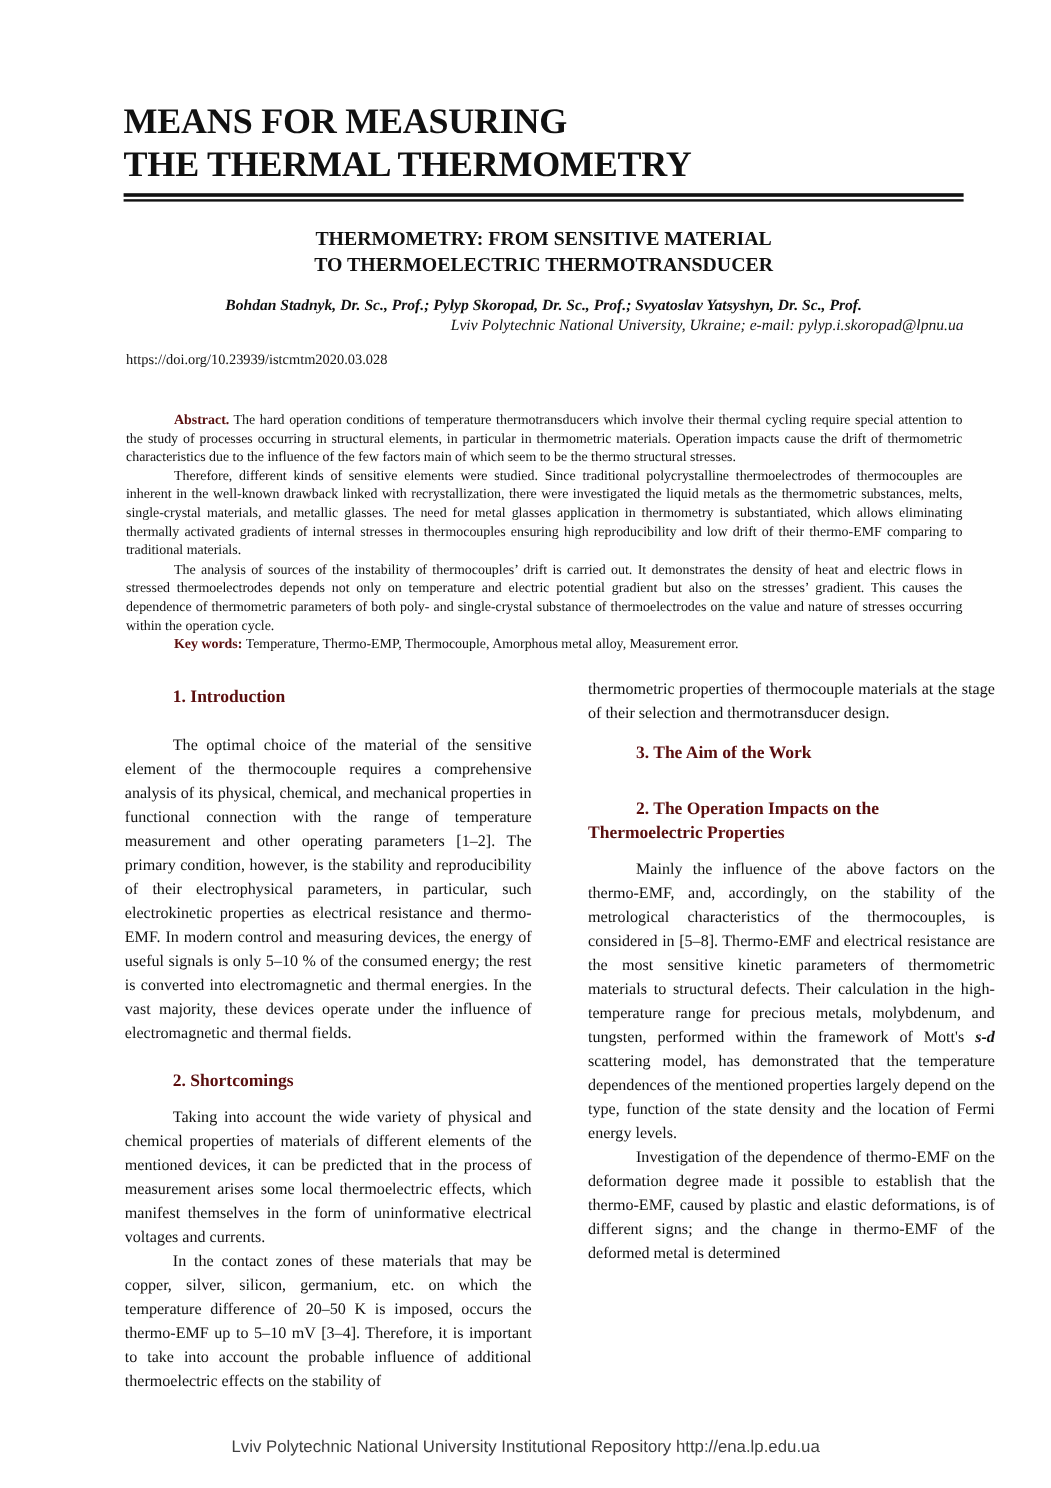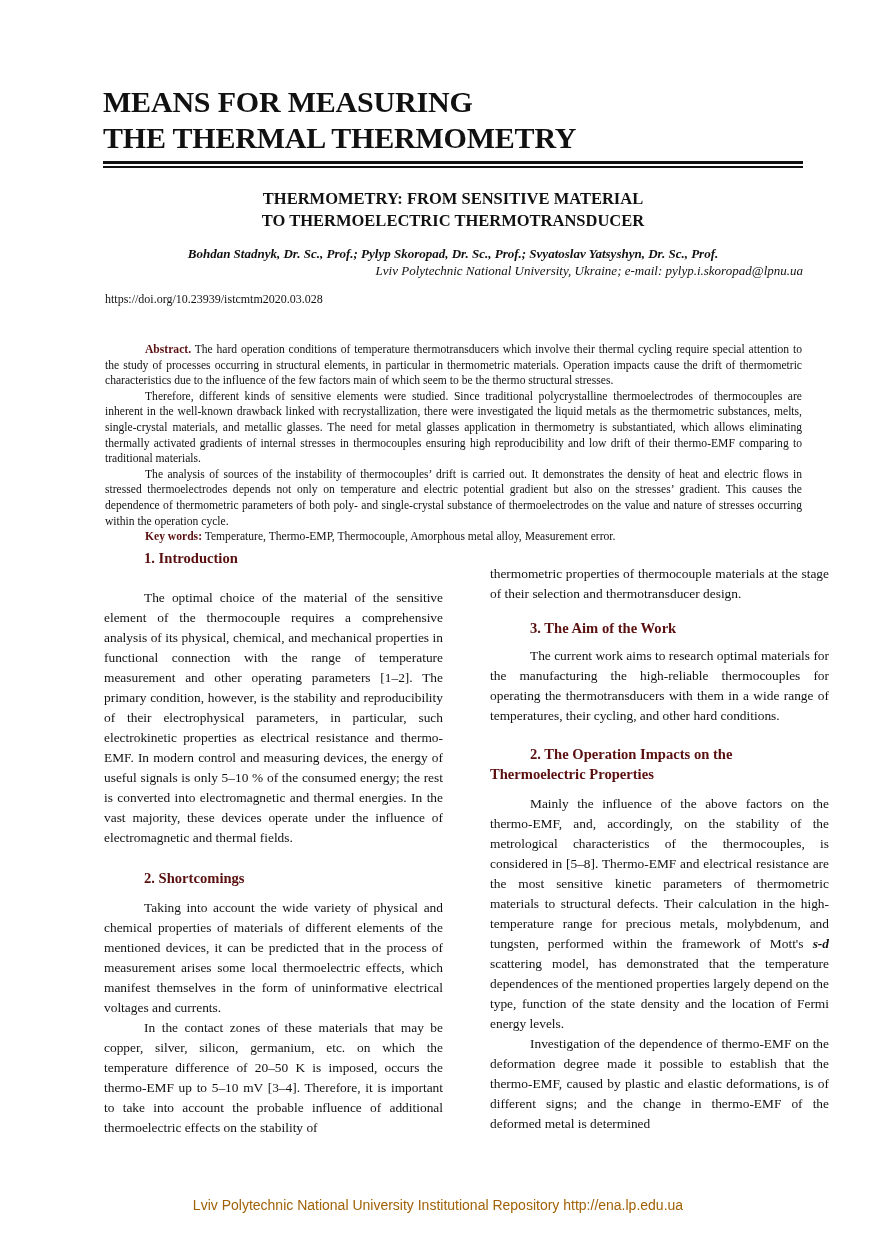--- a/index.html
+++ b/index.html
@@ -16,29 +16,29 @@
            text-align: center; font-weight: bold; font-style: italic; font-size: 13px; line-height: 17px; }
     .affiliation { position: absolute; left: 103px; width: 700px; top: 262px;
            text-align: right; font-style: italic; font-size: 13px; line-height: 17px; }
     .doi { position: absolute; left: 105px; top: 291px; font-size: 12px; line-height: 16px; }
     .abstract { position: absolute; left: 105px; width: 697px; top: 318px;
            font-size: 11.6px; line-height: 15.6px; text-align: justify; margin-top: 24px; }
     .abstract p { margin: 0; text-indent: 40px; }
     .abstract p.first { text-indent: 40px; }
     .lead { color: #5a0f0f; font-weight: bold; }
     .col { position: absolute; width: 339px; font-size: 13.4px; line-height: 20px; text-align: justify; }
-    .col.left { left: 104px; top: 548px; }
+    .col.left { left: 104px; top: 571px; }
     .col.right { left: 490px; top: 564px; }
     .col p { margin: 0; text-indent: 40px; }
     .col p.noindent { text-indent: 0; }
     .section-heading { color: #5a0f0f; font-weight: bold; font-size: 14.6px; line-height: 20px;
            text-indent: 40px; margin: 0; text-align: left; }
     .sd { font-weight: bold; font-style: italic; }
     .footer { position: absolute; left: 0; width: 876px; top: 1197px; text-align: center;
-           font-family: "Liberation Sans", "DejaVu Sans", sans-serif; font-size: 14px; color: #a16207; }
+           font-family: "Liberation Sans", "DejaVu Sans", sans-serif; font-size: 14px; color: #404040; }
   </style>
 </head>
 <body>
 
 <div class="journal-title">
   <div>MEANS FOR MEASURING</div>
   <div>THE THERMAL THERMOMETRY</div>
 </div>
 <div class="rule r1"></div>
 <div class="rule r2"></div>
@@ -67,21 +67,20 @@
   <div style="height:10px"></div>
   <p>Taking into account the wide variety of physical and chemical properties of materials of different elements of the mentioned devices, it can be predicted that in the process of measurement arises some local thermoelectric effects, which manifest themselves in the form of uninformative electrical voltages and currents.</p>
   <p>In the contact zones of these materials that may be copper, silver, silicon, germanium, etc. on which the temperature difference of 20–50 K is imposed, occurs the thermo-EMF up to 5–10 mV [3–4]. Therefore, it is important to take into account the probable influence of additional thermoelectric effects on the stability of</p>
 </div>
 
 <div class="col right">
   <p class="noindent">thermometric properties of thermocouple materials at the stage of their selection and thermotransducer design.</p>
   <div style="height:14px"></div>
   <h3 class="section-heading">3. The Aim of the Work</h3>
   <div style="height:8px"></div>
-  <p>The current work aims to research optimal materials for the manufacturing the high-reliable thermocouples for operating the thermotransducers with them in a wide range of temperatures, their cycling, and other hard conditions.</p>
   <div style="height:18px"></div>
   <h3 class="section-heading">2. The Operation Impacts on the Thermoelectric Properties</h3>
   <div style="height:10px"></div>
   <p><span>Mainly the influence of the above factors on the thermo-EMF, and, accordingly, on the stability of the metrological characteristics of the thermocouples, is considered in [5–8]. Thermo-EMF and electrical resistance are the most sensitive kinetic parameters of thermometric materials to structural defects. Their calculation in the high-temperature range for precious metals, molybdenum, and tungsten, performed within the framework of Mott's </span><span class="sd">s-d</span><span> scattering model, has demonstrated that the temperature dependences of the mentioned properties largely depend on the type, function of the state density and the location of Fermi energy levels.</span></p>
   <p>Investigation of the dependence of thermo-EMF on the deformation degree made it possible to establish that the thermo-EMF, caused by plastic and elastic deformations, is of different signs; and the change in thermo-EMF of the deformed metal is determined</p>
 </div>
 
 <div class="footer">Lviv Polytechnic National University Institutional Repository http://ena.lp.edu.ua</div>
 
 </body></html>

